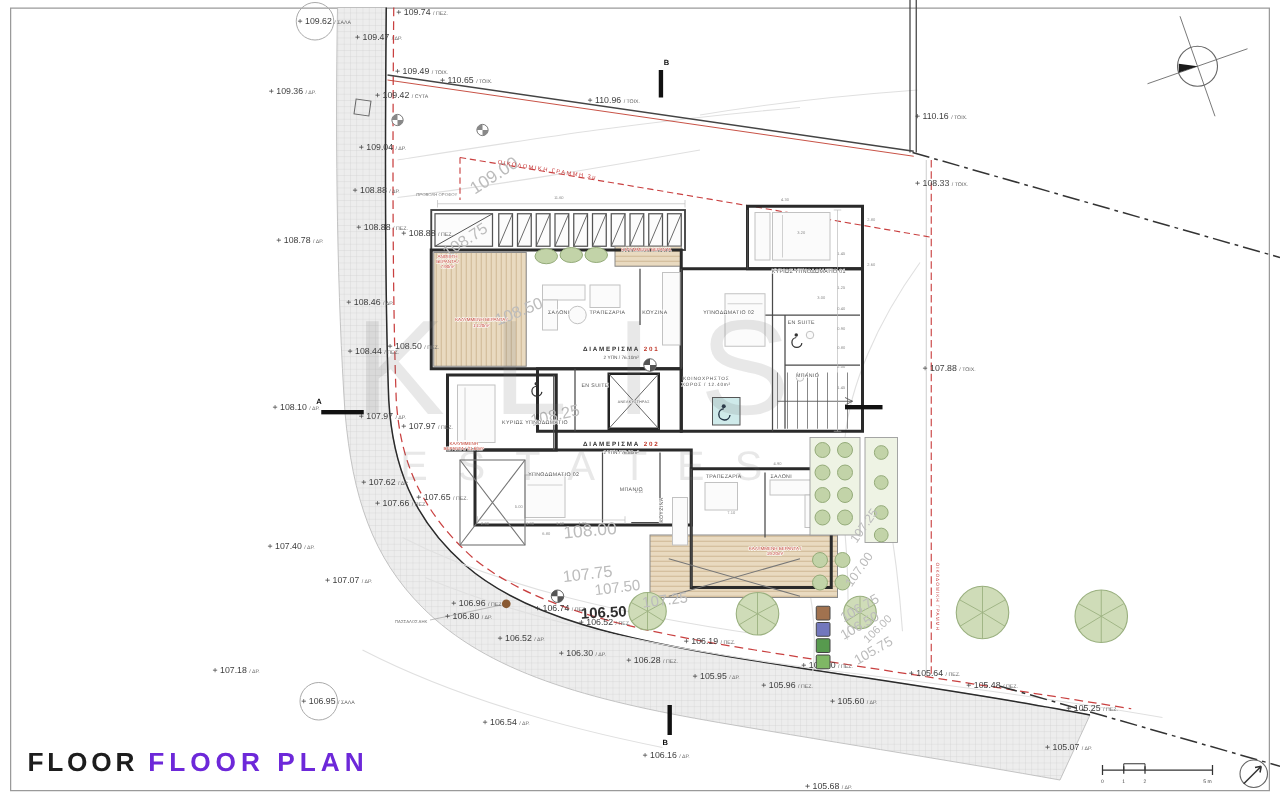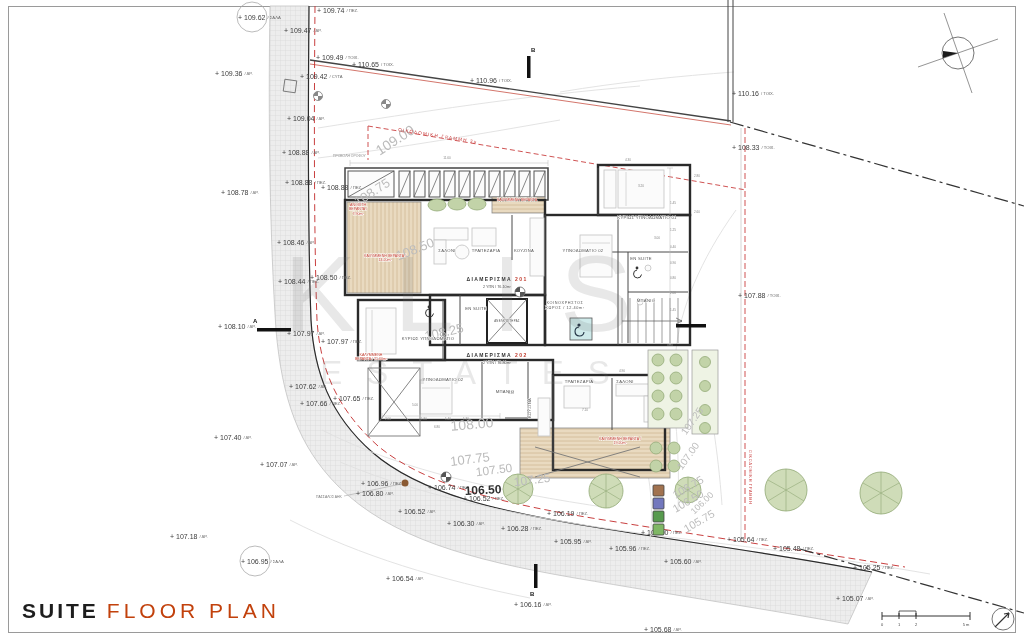--- a/index.html
+++ b/index.html
@@ -3,21 +3,21 @@
 <meta charset="utf-8">
 <style>
   html,body{margin:0;padding:0;background:#fff;}
   #stage{position:relative;width:1024px;height:639px;background:#ffffff;overflow:hidden;
          font-family:"Liberation Sans",sans-serif;}
   #frame{position:absolute;left:8px;top:6px;width:1006px;height:625px;border:1px solid #9a9a9a;}
   #plan{position:absolute;left:0;top:0;}
   svg text{font-family:"Liberation Sans",sans-serif;}
   #title{position:absolute;left:22px;bottom:16px;font-size:21px;color:#1d1d1d;letter-spacing:2px;}
   #title .b{font-weight:bold;letter-spacing:3px;}
-  #title .r{font-weight:400;color:#c2410c;letter-spacing:4px;margin-left:8px;}
+  #title .r{font-weight:700;color:#6d28d9;letter-spacing:4px;margin-left:8px;}
   #watermark{position:absolute;left:267px;top:240px;width:420px;text-align:center;
              color:rgba(110,110,110,0.16);pointer-events:none;}
   #watermark .w1{font-size:108px;font-weight:400;letter-spacing:38px;line-height:1;}
   #watermark .w2{font-size:33px;font-weight:400;letter-spacing:24px;margin-top:6px;}
 </style>
 </head>
 <body>
 
 <div id="stage">
   <div id="frame"></div>
@@ -520,15 +520,15 @@
         <text x="530" y="596" font-size="6" font-weight="bold" fill="#111">B</text>
       </g>
   </svg>
 
   <div id="watermark">
     <div class="w1">KLIS</div>
     <div class="w2">ESTATES</div>
   </div>
 
   <div id="title">
-    <span class="b">SUITE</span><span class="r">FLOOR PLAN</span>
+    <span class="b">FLOOR</span><span class="r">FLOOR PLAN</span>
   </div>
 </div>
 
 </body></html>

